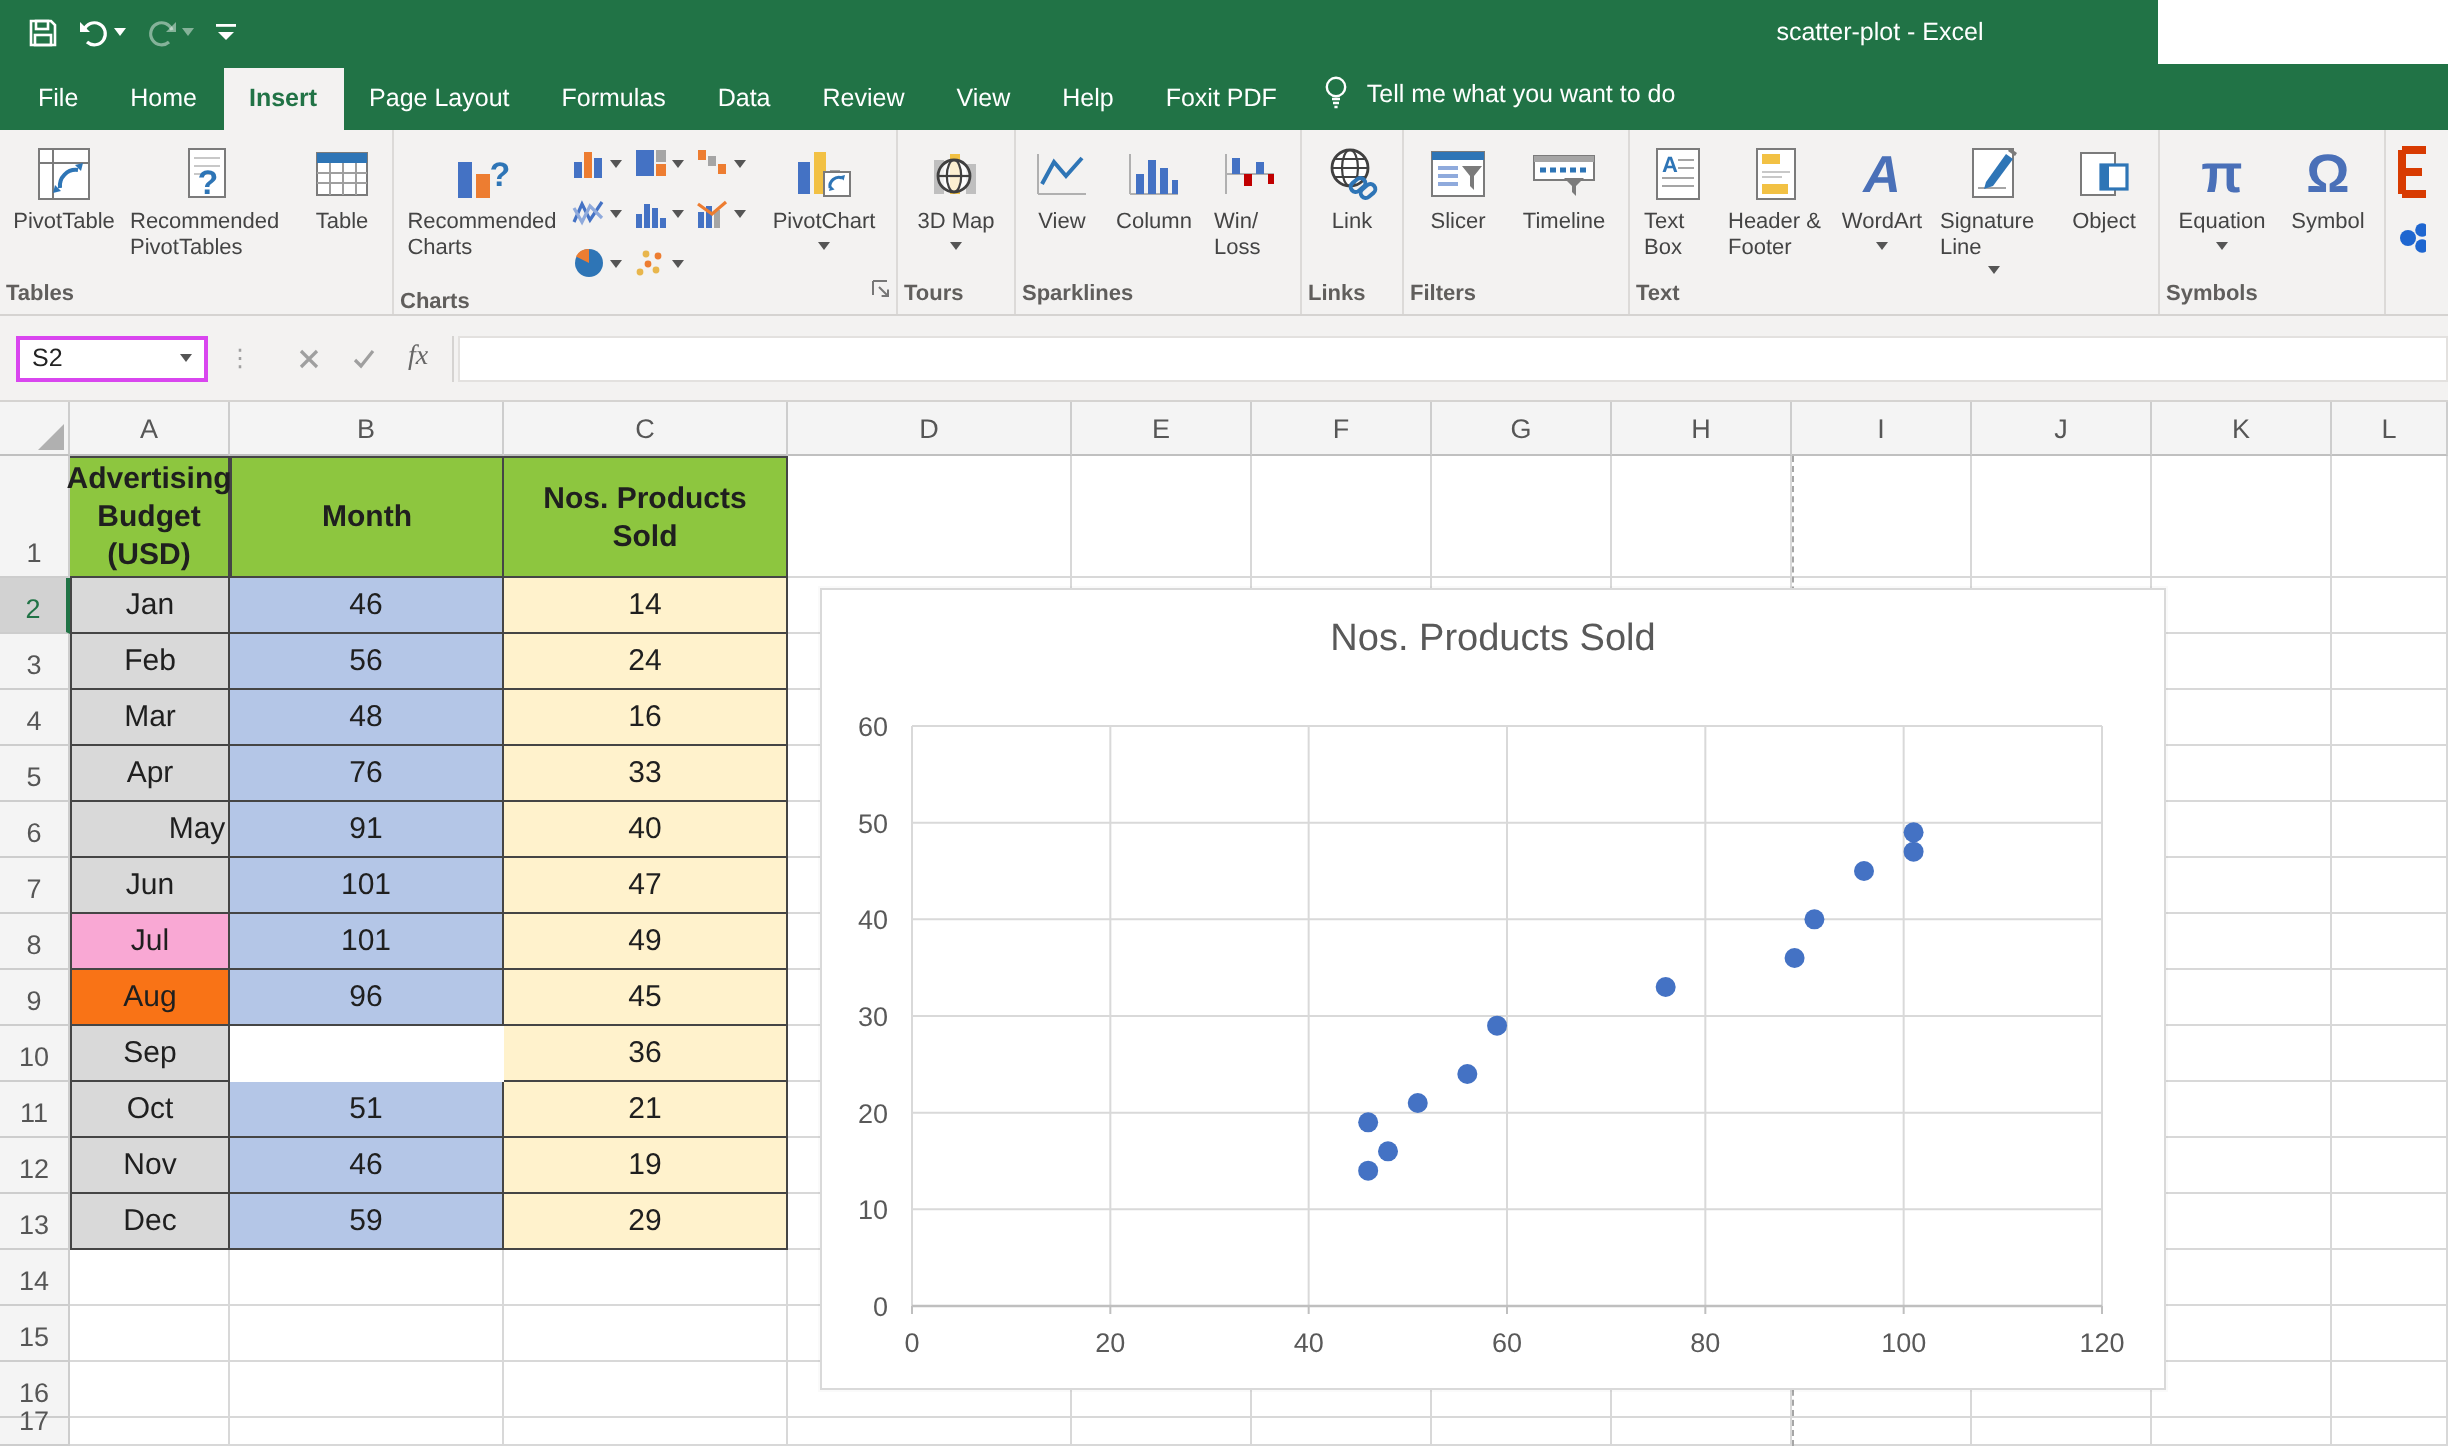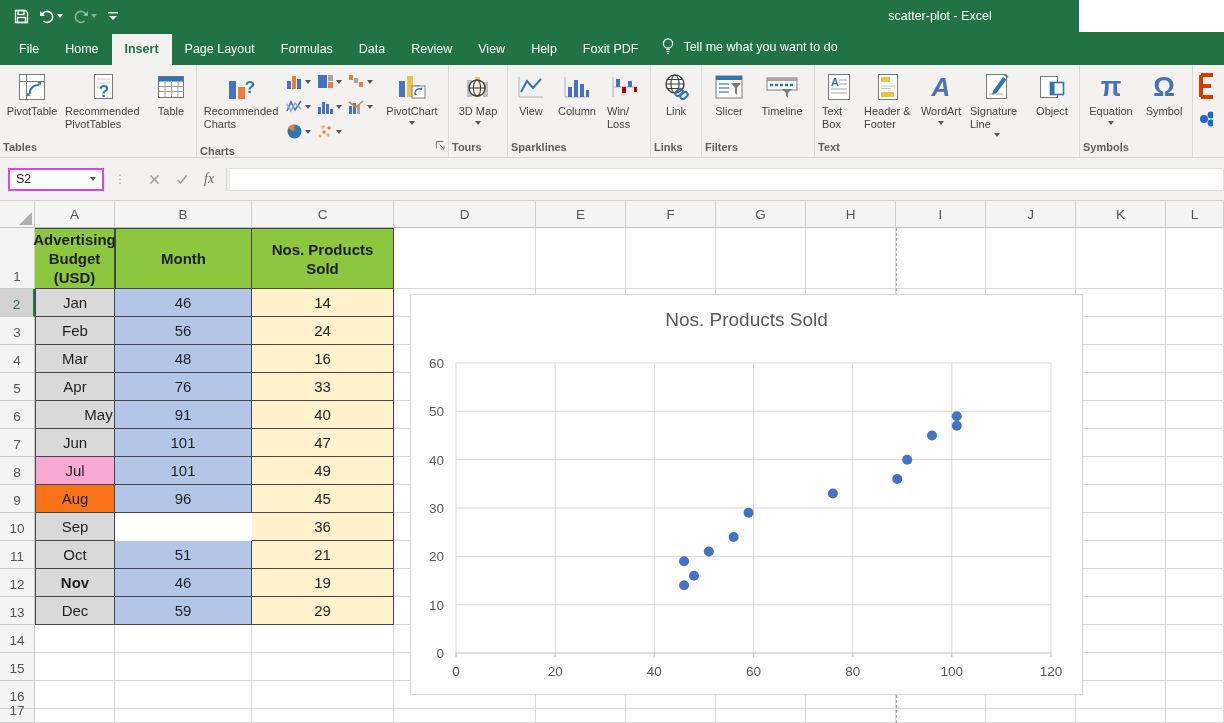--- a/index.html
+++ b/index.html
@@ -630,21 +630,21 @@
       <div class="cell"></div>
       <div class="cell"></div>
       <div class="cell"></div>
       <div class="cell"></div>
       <div class="cell"></div>
       <div class="cell"></div>
       <div class="cell"></div>
       <div class="cell"></div>
       <div class="cell"></div>
       <div class="rowhdr">12</div>
-      <div class="cell tc tl" style="background: rgb(217, 217, 217); font-weight: bold;">Nov</div>
+      <div class="cell tc tl" style="background: rgb(217, 217, 217);">Nov</div>
       <div class="cell tc" style="background: rgb(180, 198, 231);">46</div>
       <div class="cell tc" style="background: rgb(255, 242, 204);">19</div>
       <div class="cell"></div>
       <div class="cell"></div>
       <div class="cell"></div>
       <div class="cell"></div>
       <div class="cell"></div>
       <div class="cell"></div>
       <div class="cell"></div>
       <div class="cell"></div>

